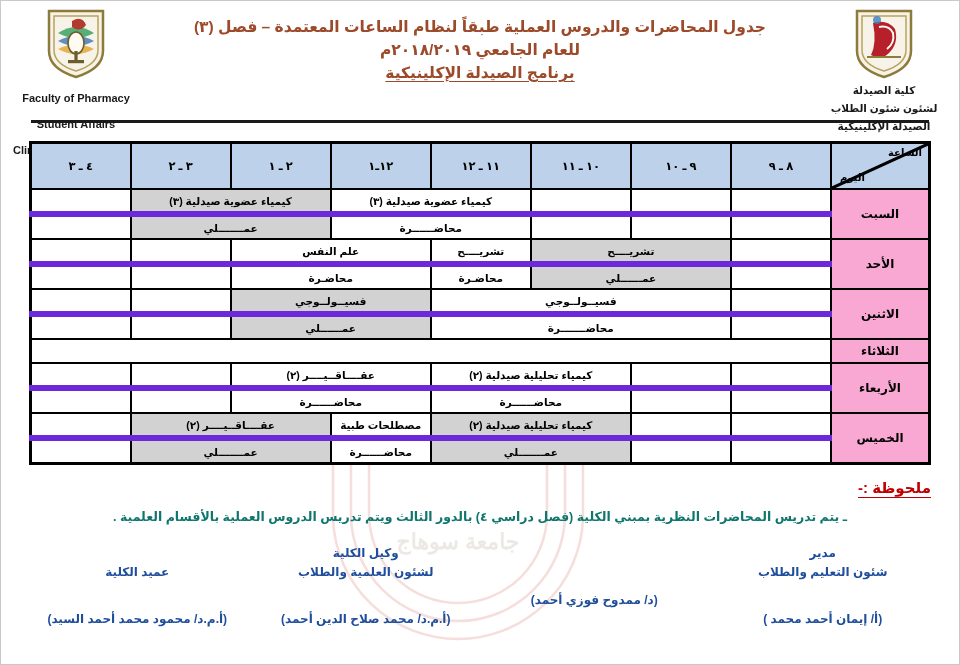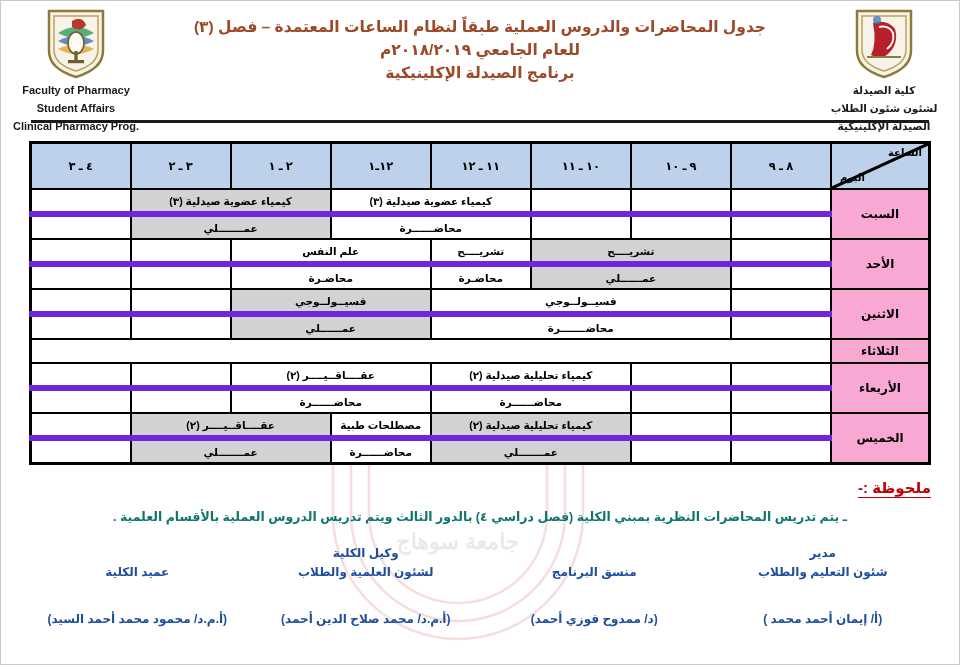--- a/index.html
+++ b/index.html
@@ -49,28 +49,28 @@
   .logo-box { width: 150px; text-align: center; padding-top: 6px; }
   .logo-box.right { order: 0; }
   .logo-box.left { order: 2; }
   .crest { width: 62px; height: 72px; display:block; margin: 0 auto; }
   .crest-caption {
     font-size: 10.5px; font-weight: bold; line-height: 14px;
     margin-top: 4px; color: #1a1a1a;
   }
   .crest-caption-en {
     font-size: 11px; font-weight: bold; line-height: 14px;
-    margin-top: 4px; color: #1a1a1a; direction: ltr;
+    margin-top: 12px; color: #1a1a1a; direction: ltr;
   }
   .title-block {
     order: 1; flex: 1; text-align: center; padding-top: 14px;
     color: #9c4a2a;
   }
   .title-line { font-size: 15.5px; font-weight: bold; line-height: 23px; }
-  .title-line.underlined { text-underline-offset: 3px; }
+  .title-line.underlined { text-decoration: underline; text-underline-offset: 3px; }
 
   .hr-rule {
     position:absolute; left: 30px; right: 30px; top: 119px;
     height: 3px; background: #1a1a1a; z-index: 2;
   }
 
   
   .table-wrap { position: relative; z-index: 2; margin: 18px 28px 0 28px; }
   table.sched {
     width: 100%; border-collapse: collapse;
@@ -339,21 +339,20 @@
   </div>
 
   <div class="sign-row">
       <div class="sign-col">
         <div class="sign-title">مدير</div>
         <div class="sign-title">شئون التعليم والطلاب</div>
         <div class="sign-name">(أ/ إيمان أحمد محمد )</div>
       </div>
       <div class="sign-col">
         <div class="sign-title">&nbsp;</div>
-        <div class="sign-title">منسق البرنامج</div>
         <div class="sign-name">(د/ ممدوح فوزي أحمد)</div>
       </div>
       <div class="sign-col">
         <div class="sign-title">وكيل الكلية</div>
         <div class="sign-title">لشئون العلمية والطلاب</div>
         <div class="sign-name">(أ.م.د/ محمد صلاح الدين أحمد)</div>
       </div>
       <div class="sign-col">
         <div class="sign-title">&nbsp;</div>
         <div class="sign-title">عميد الكلية</div>

